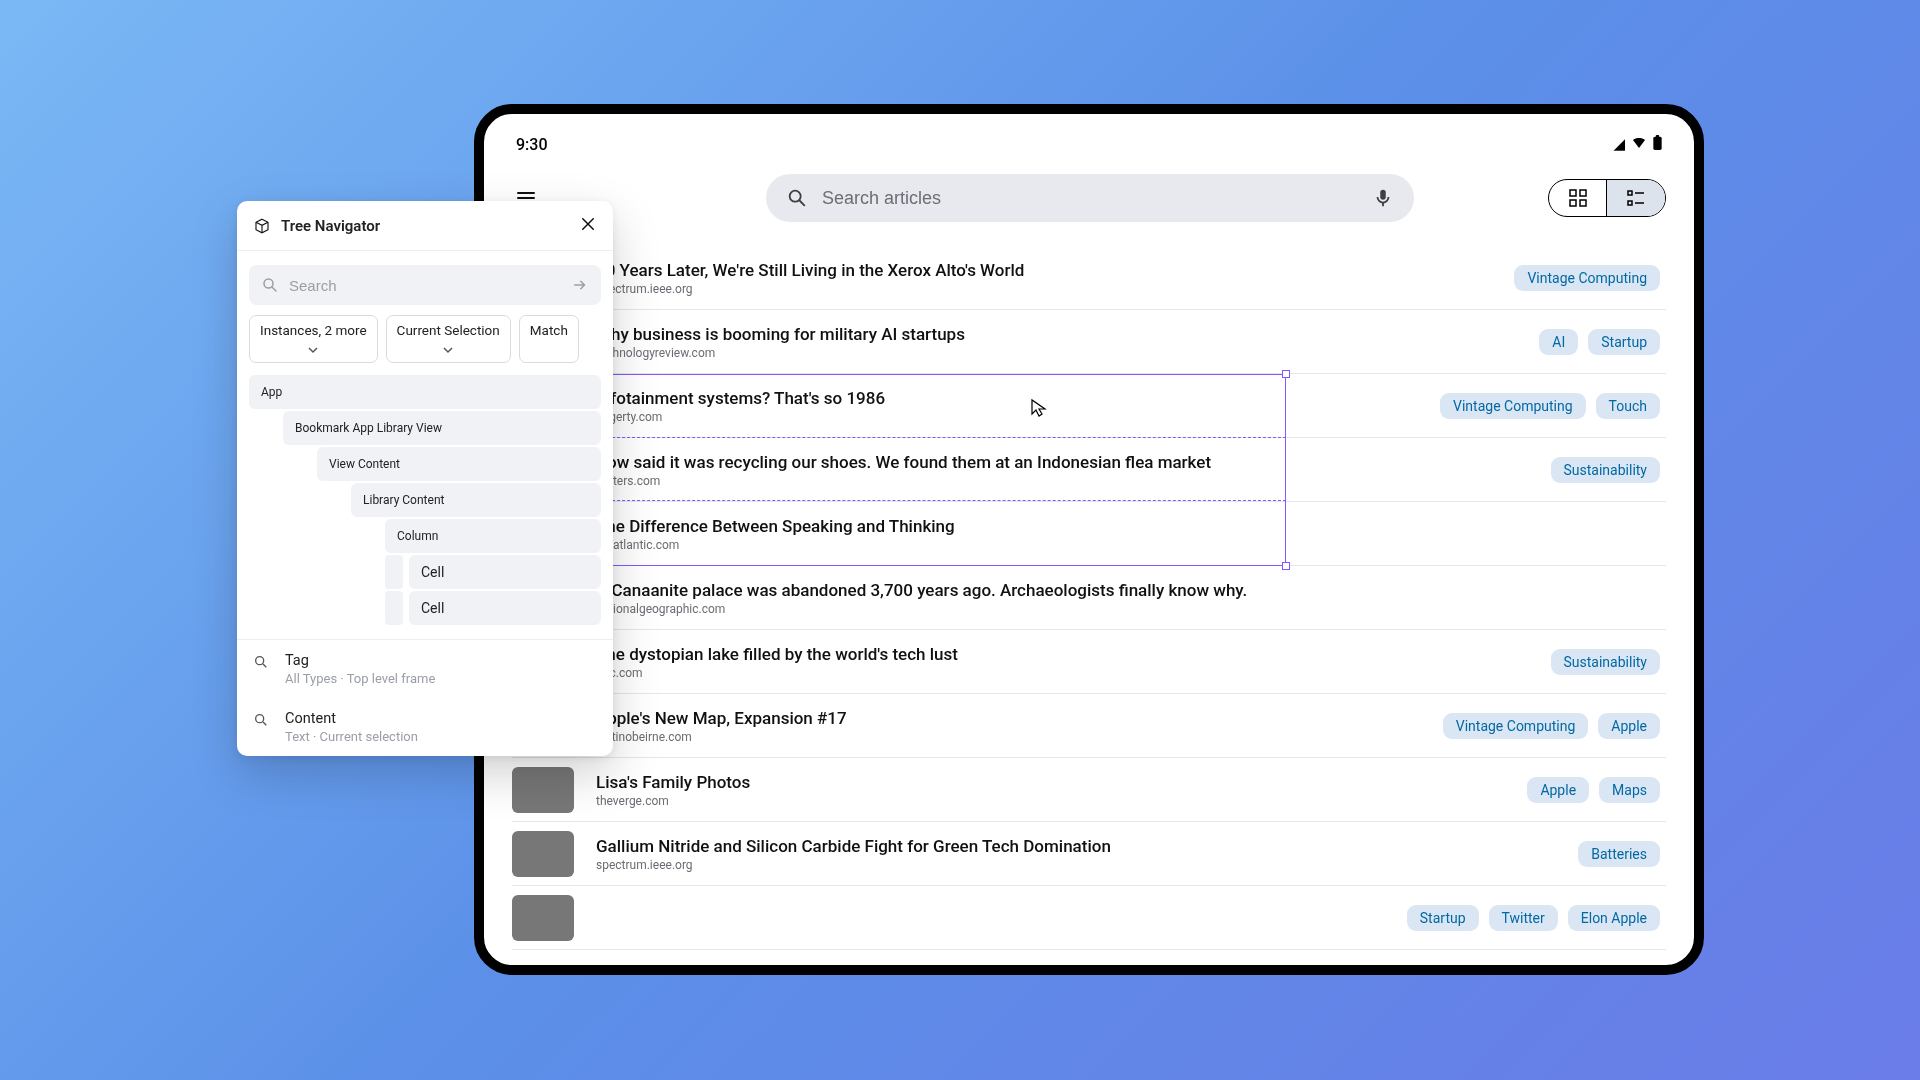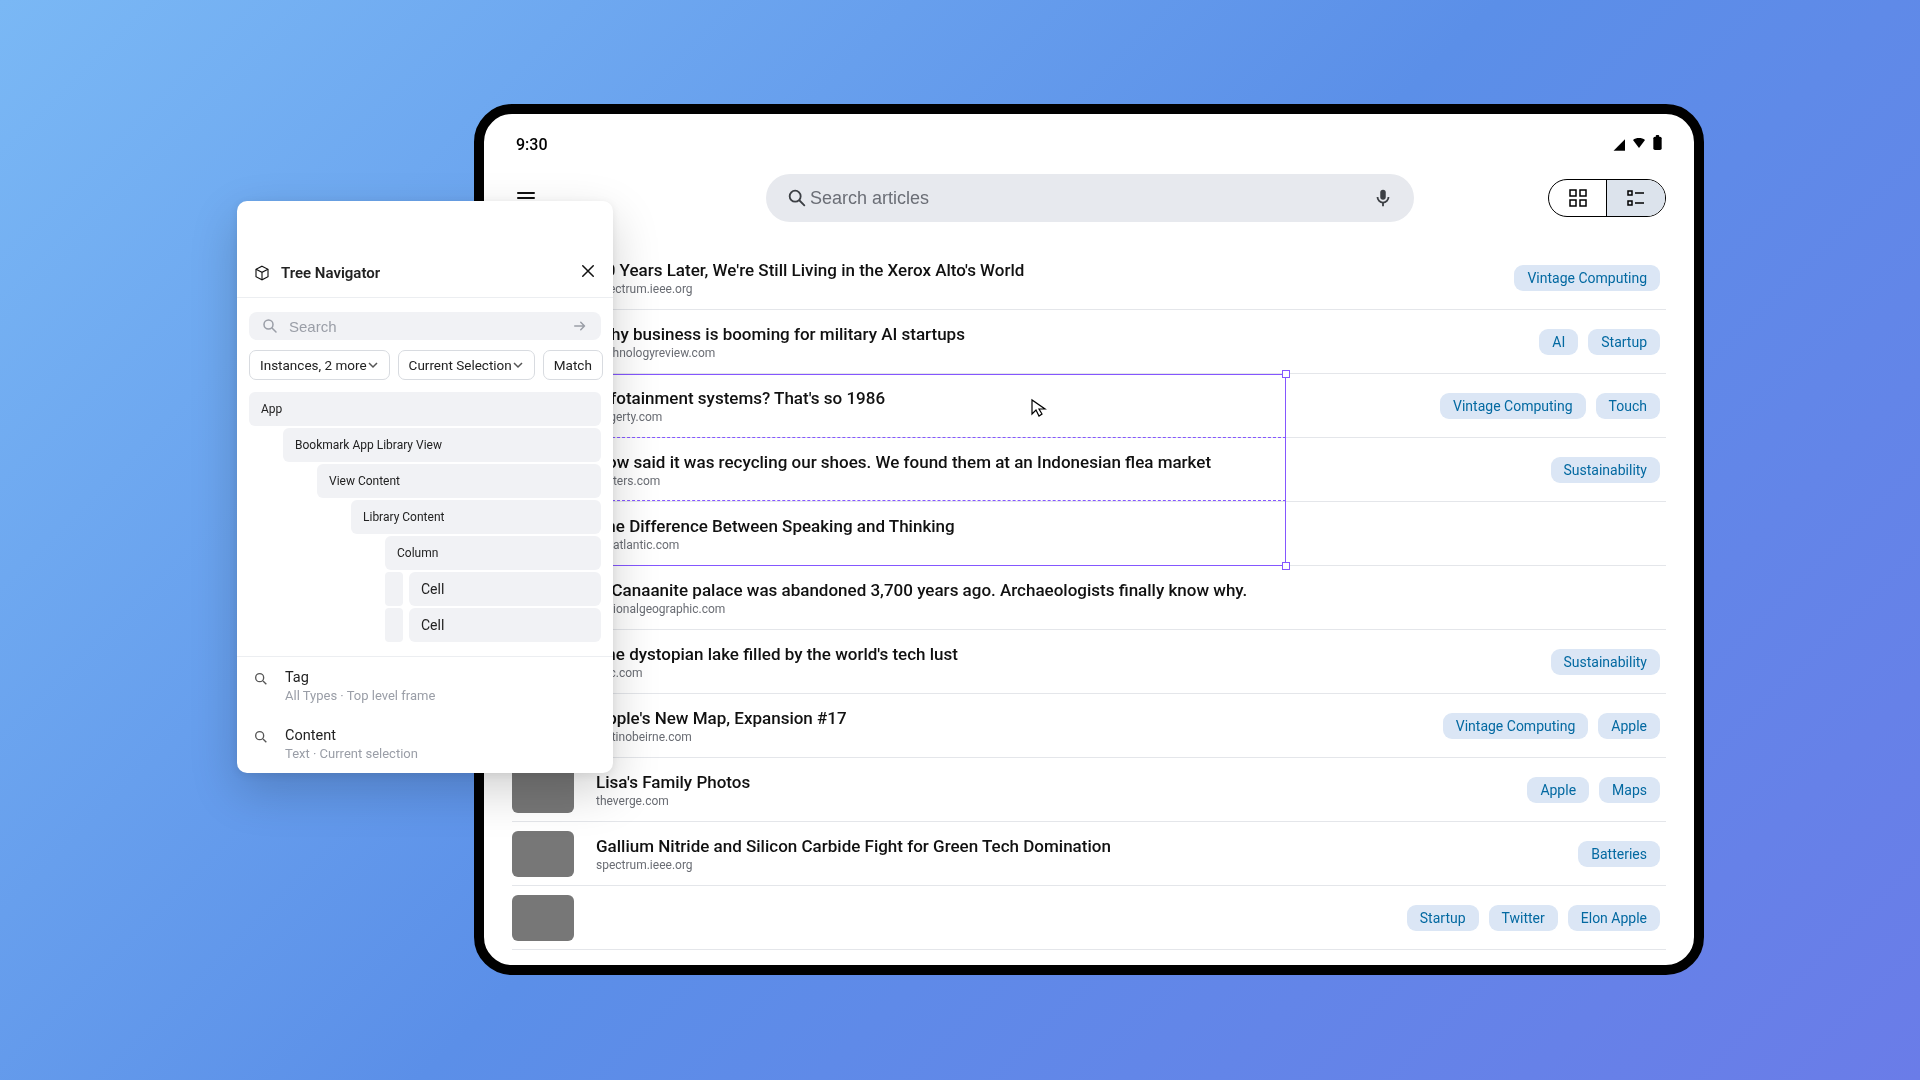--- a/index.html
+++ b/index.html
@@ -54,21 +54,21 @@
 
   .searchpill {
     flex: 0 0 648px;
     margin-left: 210px;
     height: 48px;
     background: #e7e9ee;
     border-radius: 28px;
     display: flex;
     align-items: center;
     padding: 0 20px;
-    gap: 2px;
+    gap: 14px;
   }
   .searchpill input {
     flex: 1;
     border: none;
     background: transparent;
     font-size: 18px;
     color: #444;
     outline: none;
   }
   .searchpill input::placeholder { color: #6b6e76; }
@@ -169,61 +169,61 @@
     border-radius: 10px;
     box-shadow: 0 18px 48px rgba(0,0,0,0.18), 0 2px 8px rgba(0,0,0,0.08);
     font-size: 14px;
     color:#222;
     overflow:hidden;
   }
   .panel-header {
     display:flex; align-items:center; gap:10px;
     padding: 14px 16px;
     border-bottom:1px solid #eceef1;
-    margin-top:47px;
   }
   .panel-header .title { font-weight:600; font-size:15px; }
   .panel-header .close { margin-left:auto; cursor:pointer; }
   .panel-header svg { width:18px; height:18px; }
 
   .panel-search {
     margin: 14px 12px 10px 12px;
     position:relative;
   }
   .panel-search input {
     width:100%;
-    height:28px;
+    height:40px;
     background:#f1f2f5;
     border:none;
     border-radius:8px;
     padding:0 40px;
     font-size:15px;
     outline:none;
     color:#333;
   }
   .panel-search input::placeholder{color:#9a9ea7;}
   .panel-search .lead, .panel-search .trail {
     position:absolute; top:50%; transform:translateY(-50%);
     width:18px; height:18px; color:#9a9ea7;
   }
   .panel-search .lead{left:12px;} .panel-search .trail{right:12px;}
 
   .panel-filters {
     display:flex; gap:8px; padding:0 12px 12px 12px;
     overflow:hidden;
   }
   .chip {
-    display:flex; align-items:center; 
+    display:flex; align-items:center; gap:6px;
     border:1px solid #d8dbe0;
     border-radius:7px;
     padding:6px 10px;
     font-size:13.5px;
     white-space:nowrap;
     cursor:pointer;
     background:#fff;
+    flex-direction:column;
   }
   .chip svg{width:12px;height:12px;color:#555;}
 
   .tree {
     padding: 0 12px 12px 12px;
   }
   .tree-row {
     height:34px;
     background:#f1f2f5;
     border-radius:6px;

